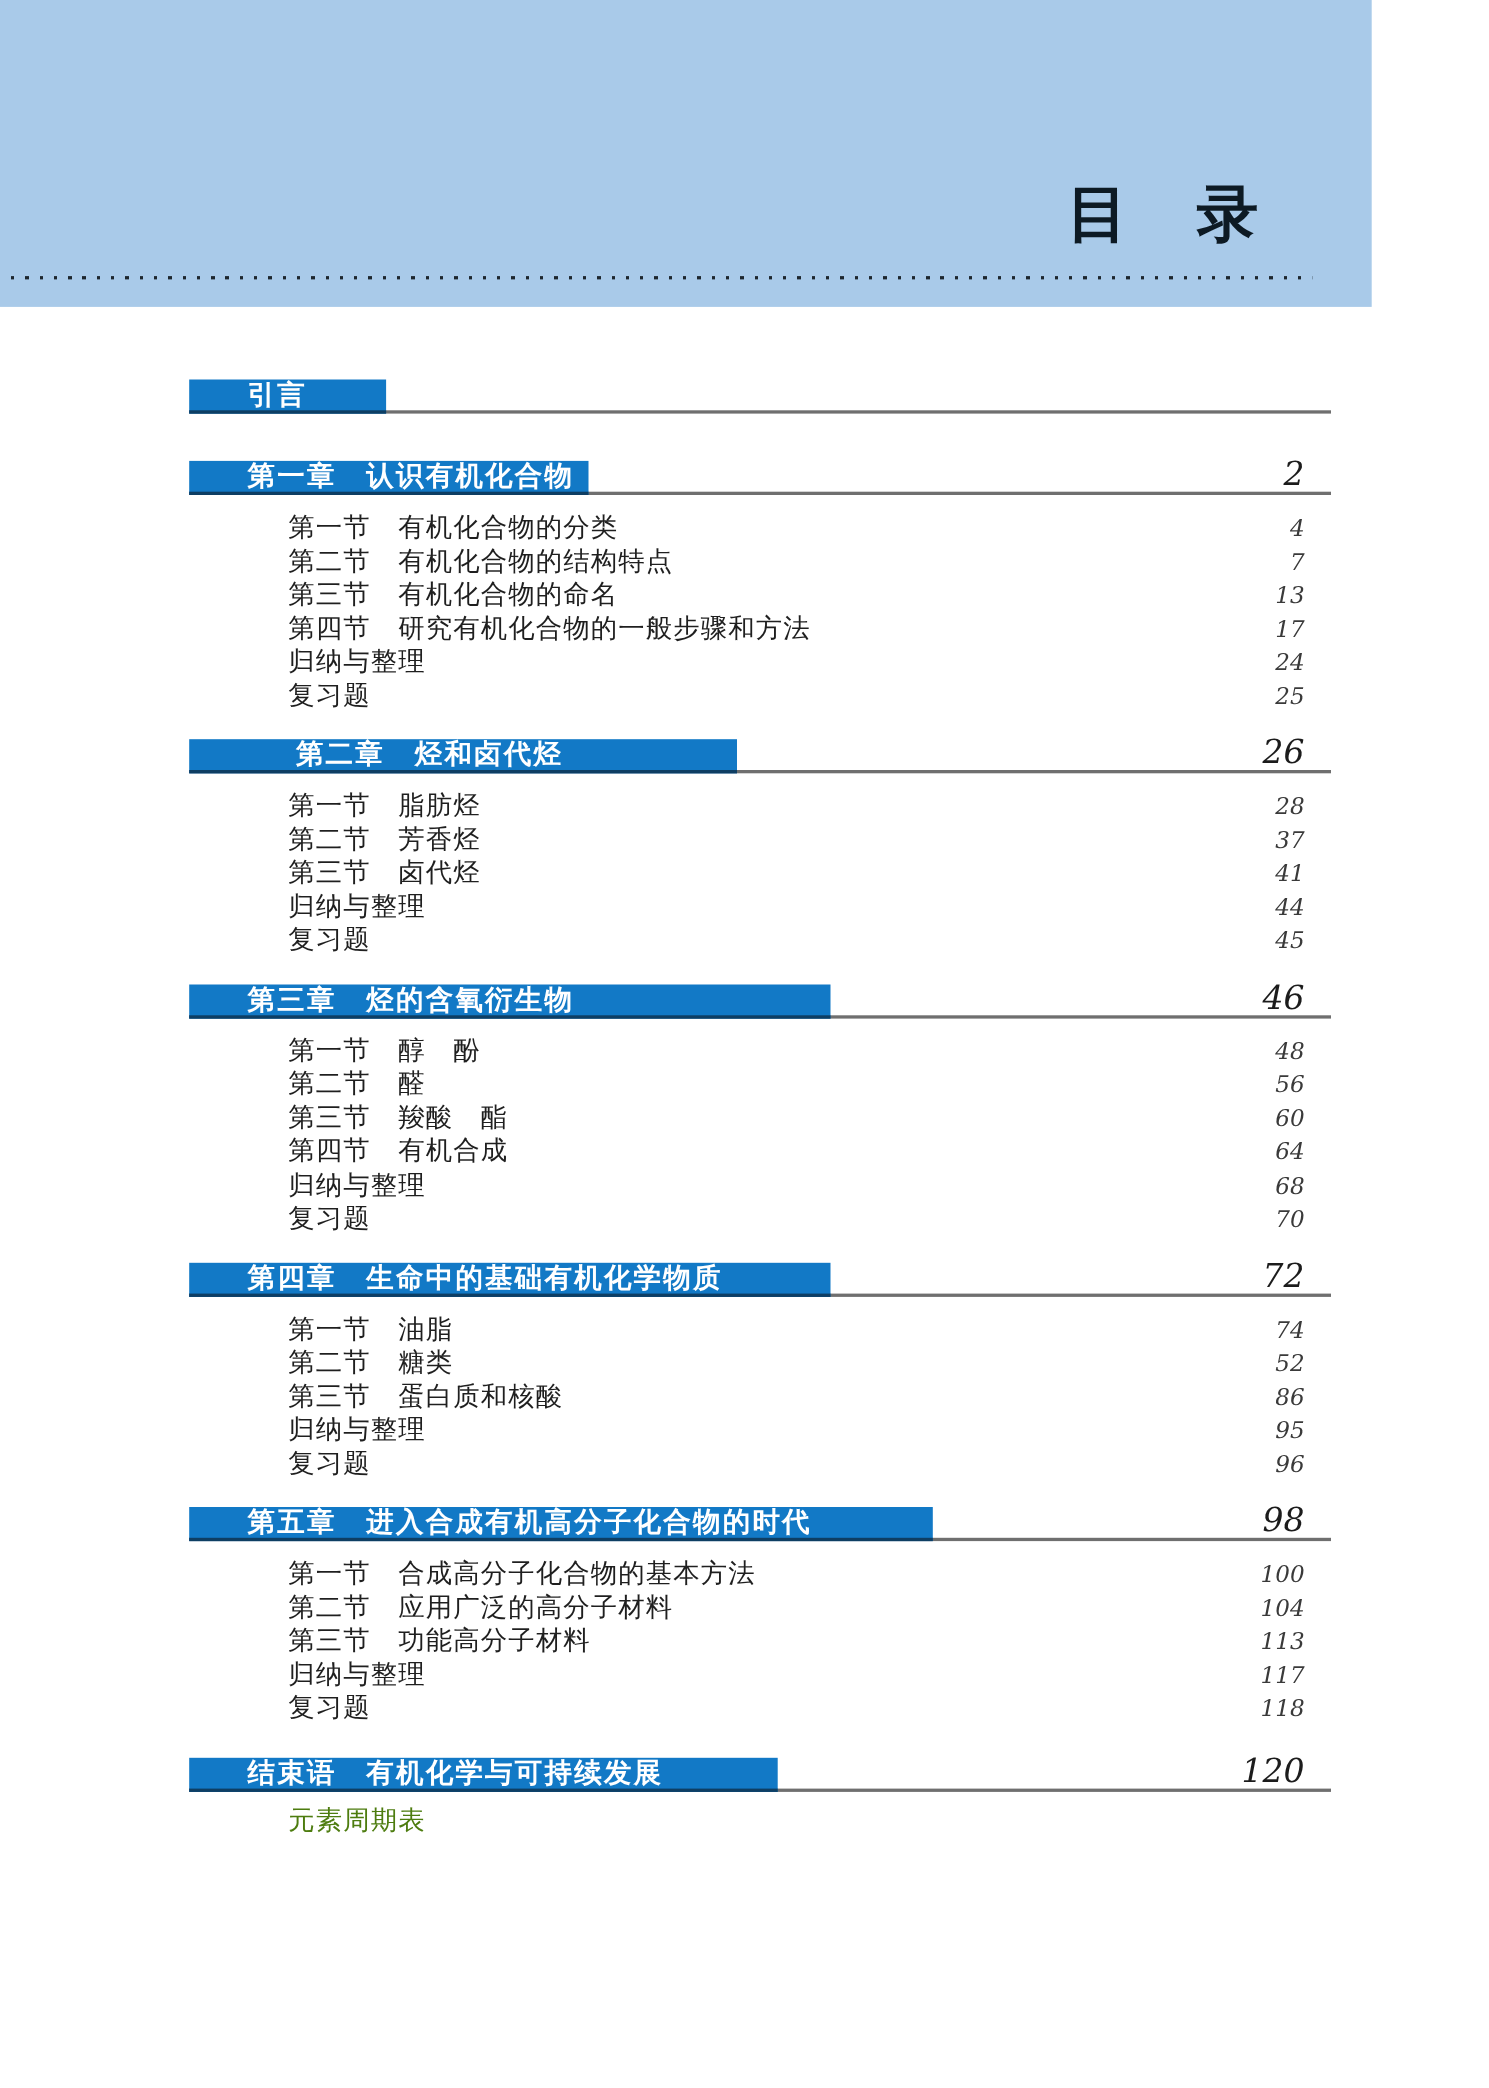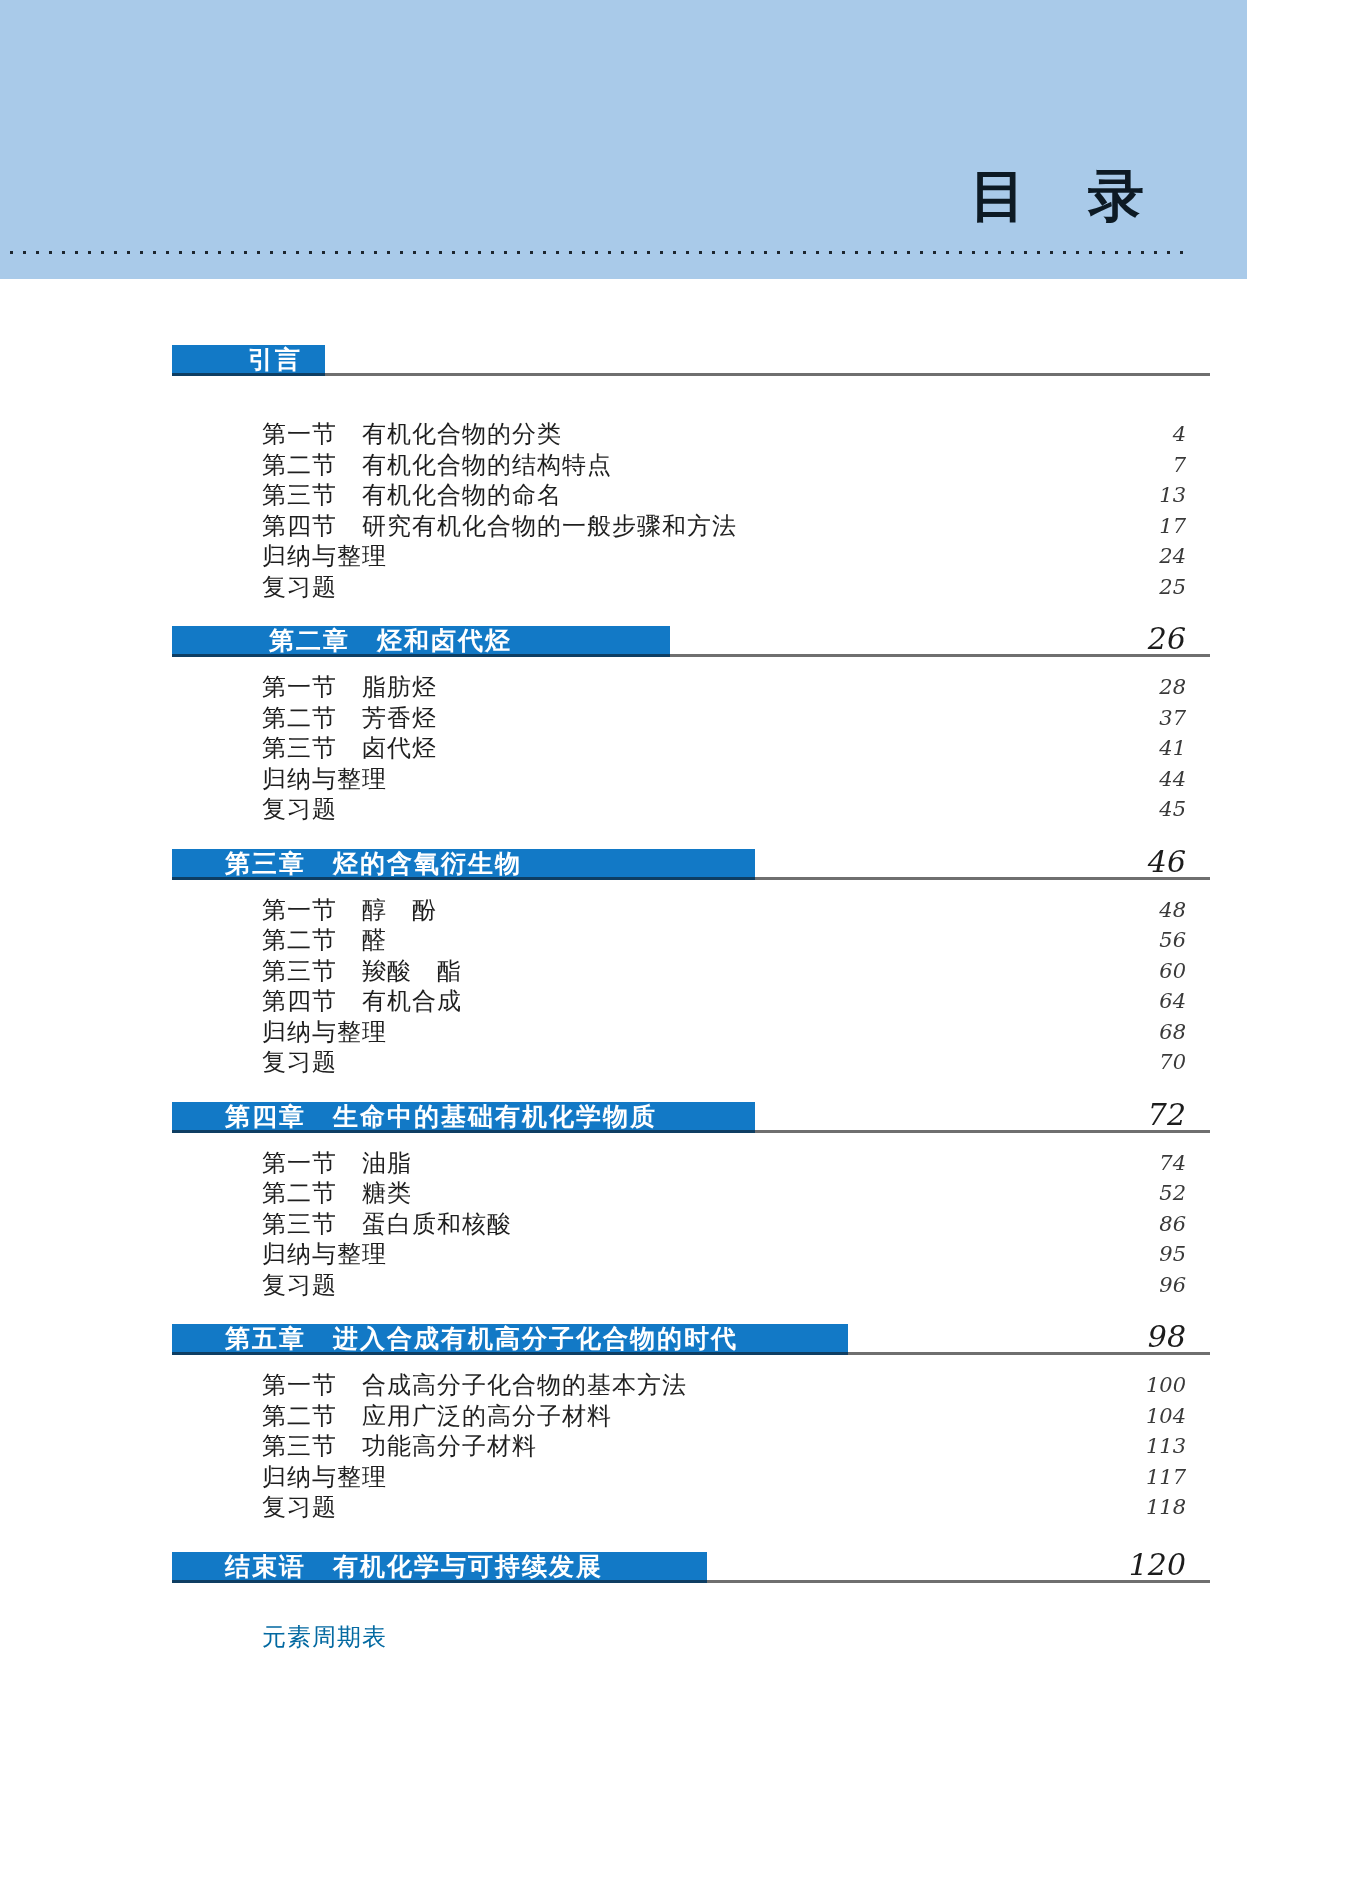--- a/index.html
+++ b/index.html
@@ -33,21 +33,21 @@
   }
   .bar{
     position:absolute;left:0;top:0;height:28px;
     background:#1279c6;border-bottom:3px solid #0e3e63;
   }
   .bar-label{
     display:block;padding-left:53px;line-height:29px;
     font-size:25px;font-weight:bold;color:#ffffff;letter-spacing:2px;
     white-space:pre;
   }
-  .bar-intro{width:153px;text-align:center;}
+  .bar-intro{width:179px;}
   .bar-c0{width:363px;}
   .bar-c1{width:454px;padding-left:44px;}
   .bar-c2{width:583px;}
   .bar-c3{width:583px;}
   .bar-c4{width:676px;}
   .bar-c5{width:535px;}
   .chapter-page{
     position:absolute;right:24px;bottom:0;line-height:1;
     font-family:"DejaVu Serif","Liberation Serif",serif;
     font-style:italic;font-size:30px;color:#1c1c1c;
@@ -62,41 +62,47 @@
     padding-left:90px;padding-right:24px;
   }
   .section-title{
     font-size:24px;color:#1f1f1f;letter-spacing:1px;white-space:pre;
   }
   .section-page{
     font-family:"DejaVu Serif","Liberation Serif",serif;
     font-style:italic;font-size:21px;color:#3a3a3a;
   }
   .appendix-row{
-    margin-top:39px;padding-left:90px;height:30px;line-height:30px;
-    font-size:24px;color:#0369a1;letter-spacing:1px;
+    margin-top:12px;padding-left:90px;height:30px;line-height:30px;
+    font-size:24px;color:#4d7c0f;letter-spacing:1px;
   }
 </style>
 </head>
 <body>
 
 <div class="banner">
   <div class="banner-title">目　录</div>
   <div class="dotted"></div>
 </div>
 
 <div class="content">
 
   <div class="chapter-row">
     <div class="bar bar-intro">
       <span class="bar-label">引言</span>
     </div>
   </div>
 
   <div class="chapter-block first">
+    <div class="chapter-row">
+      <div class="bar bar-c0">
+        <span class="bar-label">第一章　认识有机化合物</span>
+      </div>
+      <span class="chapter-page">2</span>
+    </div>
     <div class="sections">
       <div class="section-row">
         <span class="section-title">第一节　有机化合物的分类</span>
         <span class="section-page">4</span>
       </div>
       <div class="section-row">
         <span class="section-title">第二节　有机化合物的结构特点</span>
         <span class="section-page">7</span>
       </div>
       <div class="section-row">

